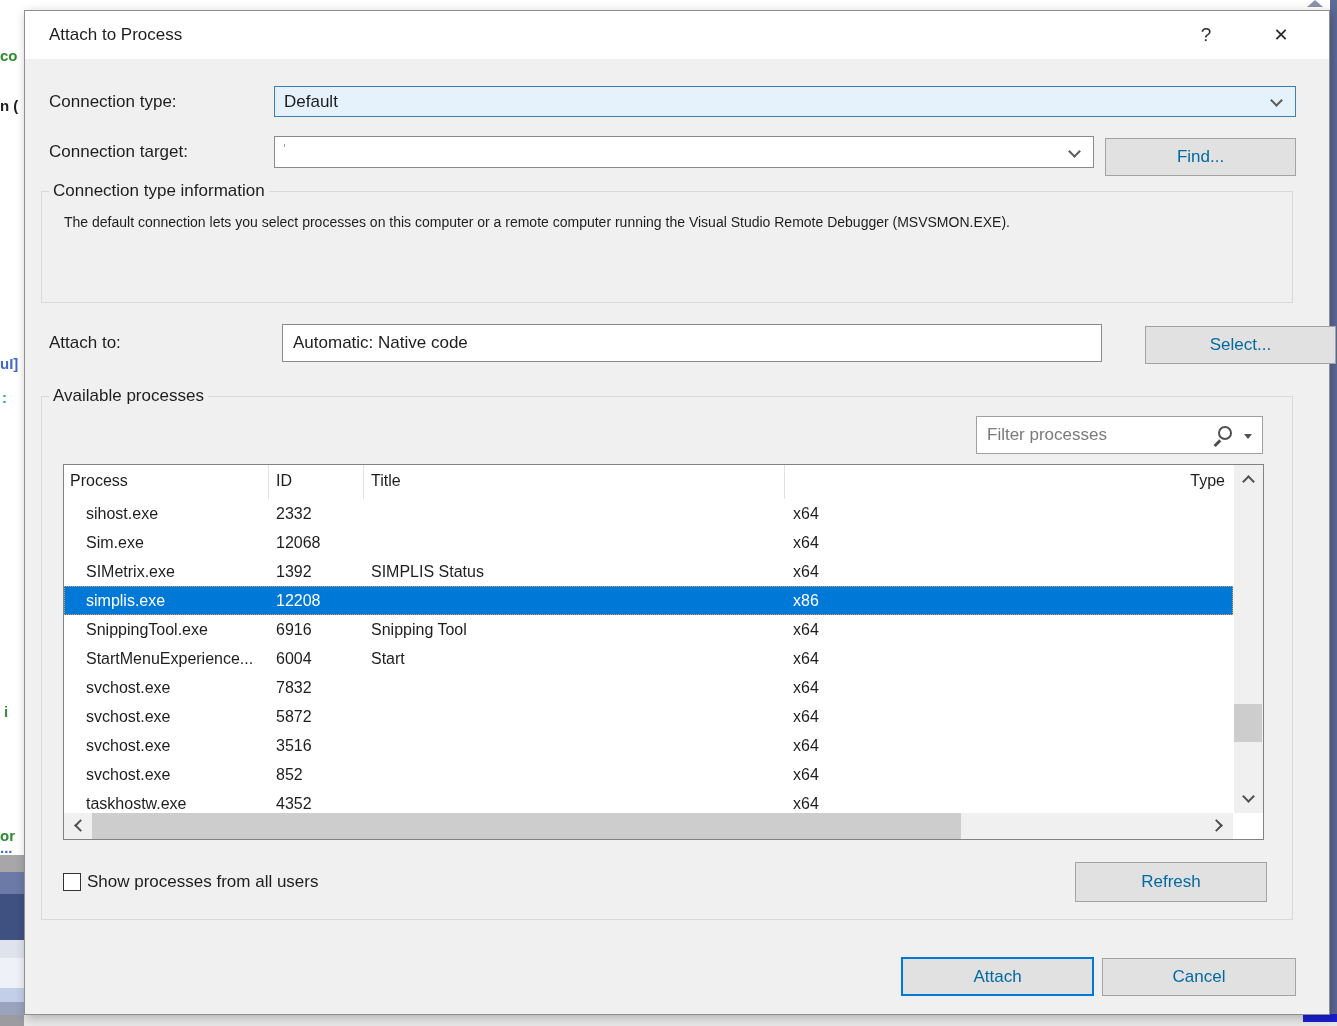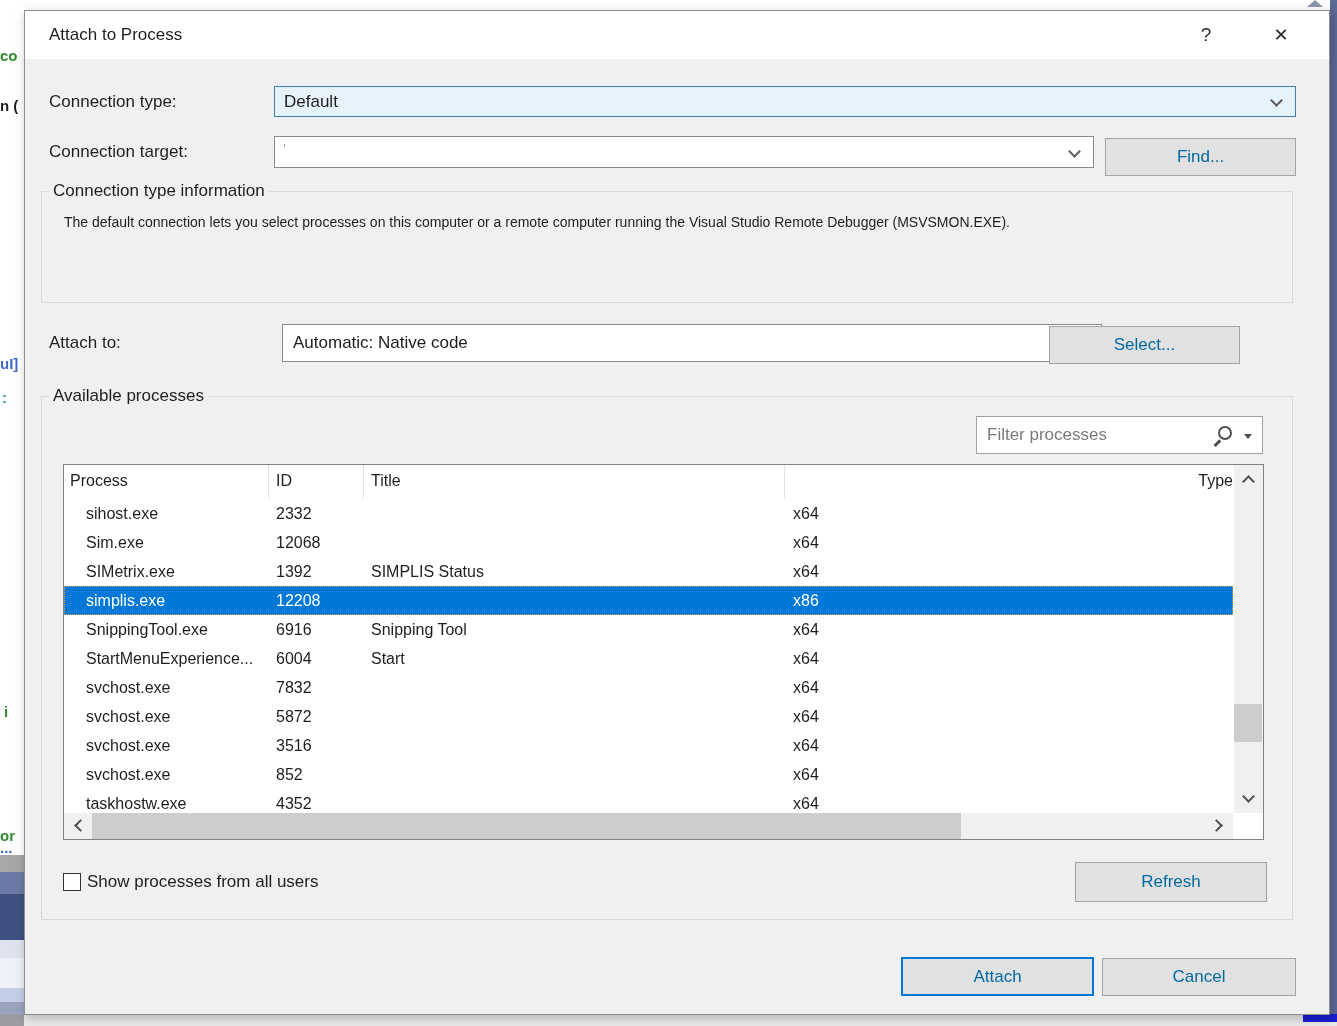--- a/index.html
+++ b/index.html
@@ -26,21 +26,21 @@
   .close-btn { left: 1234px; font-size: 18px; }
 
   .lbl { position: absolute; left: 24px; font-size: 17px; }
   .chev { position: absolute; width: 9px; height: 9px; border-right: 2px solid #5a5a5a; border-bottom: 2px solid #5a5a5a; transform: rotate(45deg); }
 
   .combo-hl { position: absolute; left: 249px; top: 75px; width: 1022px; height: 31px; background: #e5f1fb; border: 1px solid #3c7fb1; font-size: 17px; }
   .combo-hl .val { position: absolute; left: 9px; top: 0; line-height: 29px; text-align: center; }
   .combo-plain { position: absolute; left: 249px; top: 125px; width: 820px; height: 32px; background: #ffffff; border: 1px solid #8a8a8a; }
   .win-btn { position: absolute; background: #e1e1e1; border: 1px solid #a3a3a3; font-size: 17px; color: #0369a1; text-align: center; font-family: "Liberation Sans", sans-serif; }
   .find-btn { left: 1080px; top: 127px; width: 191px; height: 38px; }
-  .select-btn { left: 1024px; top: 315px; width: 191px; height: 38px; }
+  .select-btn { left: 1120px; top: 315px; width: 191px; height: 38px; }
   .refresh-btn { left: 1050px; top: 851px; width: 192px; height: 40px; }
   .attach-btn { left: 876px; top: 946px; width: 193px; height: 39px; border: 2px solid #0078d7; text-align: center; }
   .cancel-btn { left: 1077px; top: 947px; width: 194px; height: 38px; }
 
   .groupbox { position: absolute; border: 1px solid #d9d9d9; }
   .group1 { left: 16px; top: 180px; width: 1252px; height: 112px; }
   .group2 { left: 16px; top: 385px; width: 1252px; height: 524px; }
   .group-label { position: absolute; left: 7px; top: -11px; background: #f0f0f0; padding: 0 4px; font-size: 17px; }
   .info-text { position: absolute; left: 22px; top: 17px; width: 1135px; font-size: 14px; line-height: 26px; }
 
@@ -48,21 +48,21 @@
 
   .filter-box { position: absolute; left: 951px; top: 405px; width: 287px; height: 38px; background: #ffffff; border: 1px solid #a0a0a0; padding-left: 32px; }
   .filter-input { position: absolute; left: 0; top: 0; width: 230px; height: 36px; border: none; outline: none; font-size: 17px; padding: 0 0 0 10px; font-family: "Liberation Sans", sans-serif; color: #1e1e1e; background: transparent; }
   .filter-input::placeholder { color: #7a7a7a; opacity: 1; }
   .mag { position: absolute; right: 30px; top: 9px; width: 14px; height: 14px; border: 2px solid #4f4f4f; border-radius: 50%; }
   .mag::after { content: ""; position: absolute; width: 2.5px; height: 8px; background: #4f4f4f; left: -4px; top: 11px; transform: rotate(45deg); }
   .mini-tri { position: absolute; right: 10px; top: 17px; width: 0; height: 0; border-left: 4px solid transparent; border-right: 4px solid transparent; border-top: 5px solid #4f4f4f; }
 
   .listview { position: absolute; left: 38px; top: 453px; width: 1201px; height: 376px; background: #ffffff; border: 1px solid #828282; overflow: hidden; }
   .thead { position: absolute; left: 0; top: 0; height: 34px; width: 1169px; display: flex; background: #ffffff; }
-  .hcell { font-size: 16px; padding: 7px 0 0 7px; height: 34px; border-right: 1px solid #e2e2e2; }
+  .hcell { font-size: 16px; padding: 7px 8px 0 7px; height: 34px; border-right: 1px solid #e2e2e2; }
   .hcell:nth-child(1) { width: 205px; padding-left: 6px; }
   .hcell:nth-child(2) { width: 95px; }
   .hcell:nth-child(3) { width: 421px; }
   .hcell:nth-child(4) { width: 448px; border-right: none; text-align: right; }
   .tbody { position: absolute; left: 0; top: 34px; width: 1169px; height: 315px; overflow: hidden; }
   .trow { display: flex; height: 29px; }
   .tcell { font-size: 16px; line-height: 29px; white-space: nowrap; overflow: hidden; }
   .tcell:nth-child(1) { width: 205px; padding-left: 22px; }
   .tcell:nth-child(2) { width: 95px; padding-left: 7px; }
   .tcell:nth-child(3) { width: 421px; padding-left: 7px; }

